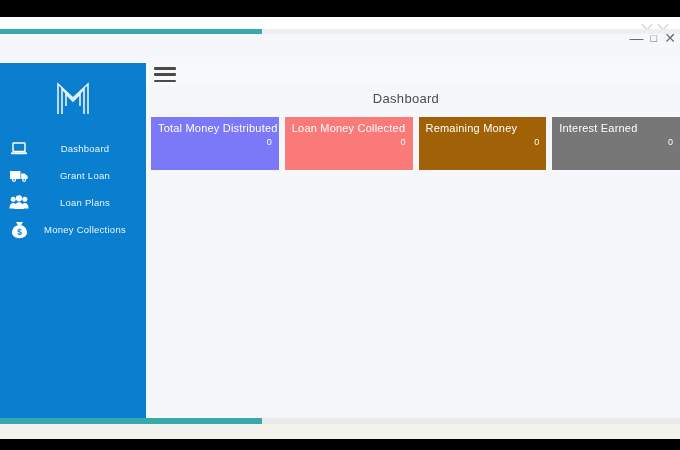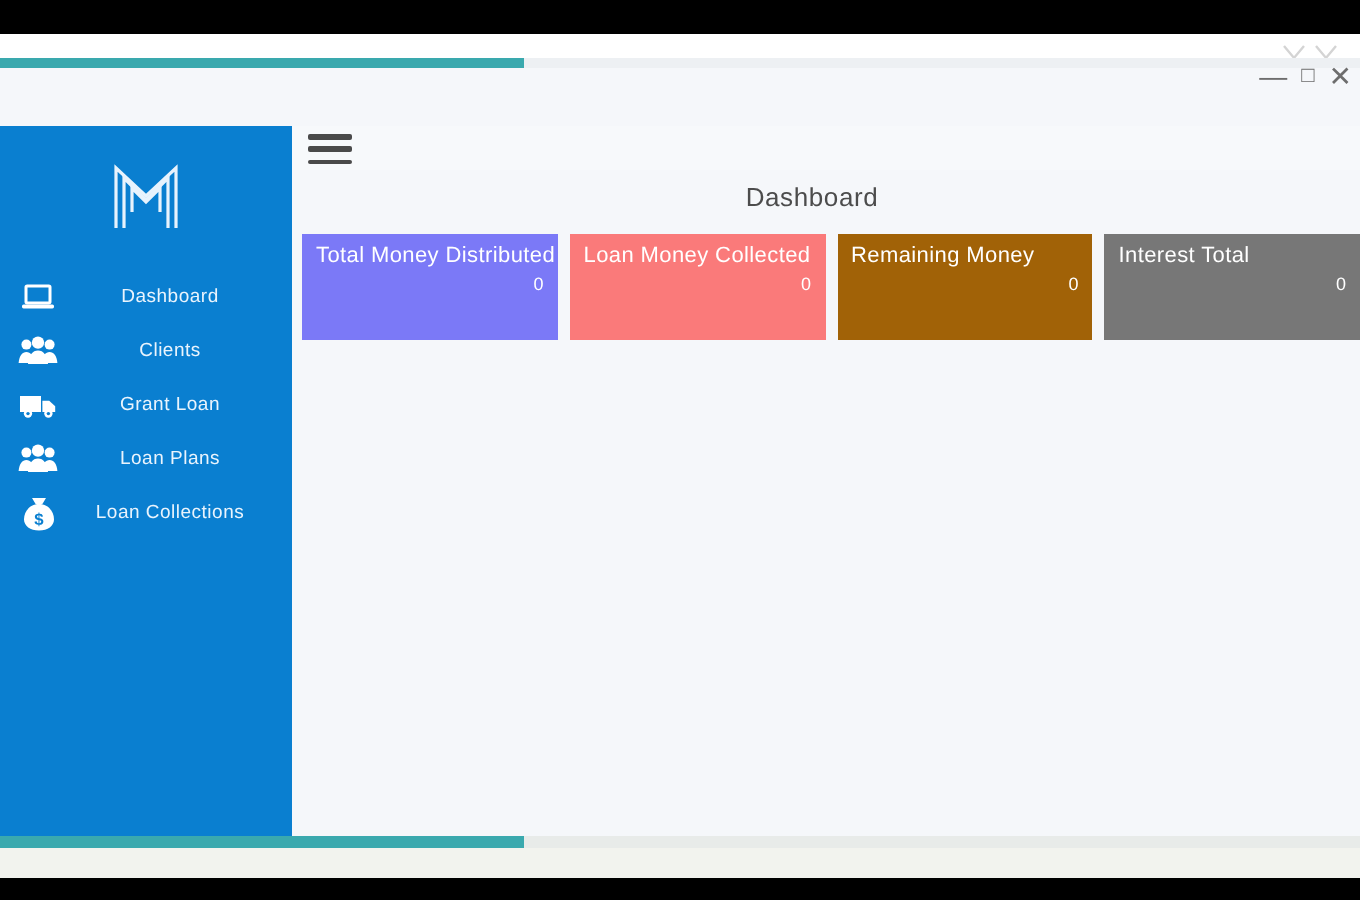--- a/index.html
+++ b/index.html
@@ -284,21 +284,21 @@
           <div class="card-title">Loan Money Collected</div>
           <div class="card-value">0</div>
         </div>
 
         <div class="card" style="background:#a16207">
           <div class="card-title">Remaining Money</div>
           <div class="card-value">0</div>
         </div>
 
         <div class="card" style="background:#777777">
-          <div class="card-title">Interest Total</div>
+          <div class="card-title">Interest Earned</div>
           <div class="card-value">0</div>
         </div>
 
       </div>
     </div>
 
     <div class="sidebar">
 
       <div class="logo-wrap">
         <svg width="44" height="44" viewBox="0 0 44 44">
@@ -315,33 +315,20 @@
         <div class="nav-item">
           <span class="nav-icon">
             <svg width="18" height="16" viewBox="0 0 18 16">
               <rect x="3" y="2" width="12" height="8.5" rx="0.6" fill="none" stroke="#ffffff" stroke-width="1.5"></rect>
               <rect x="1" y="11.3" width="16" height="1.9" rx="0.8" fill="#ffffff"></rect>
             </svg>
           </span>
           <span class="nav-label">Dashboard</span>
         </div>
 
-        <div class="nav-item">
-          <span class="nav-icon">
-            <svg width="20" height="15" viewBox="0 0 20 15">
-              <circle cx="4.2" cy="4.3" r="2.5" fill="#ffffff"></circle>
-              <circle cx="15.8" cy="4.3" r="2.5" fill="#ffffff"></circle>
-              <circle cx="10" cy="3.3" r="3.1" fill="#ffffff"></circle>
-              <path d="M0.3 13.5 C0.6 9.8 2.2 8 4.2 8 C6.2 8 7.8 9.8 8.1 13.5 Z" fill="#ffffff"></path>
-              <path d="M11.9 13.5 C12.2 9.8 13.8 8 15.8 8 C17.8 8 19.4 9.8 19.7 13.5 Z" fill="#ffffff"></path>
-              <path d="M5 14 C5.4 9.6 7.3 7.3 10 7.3 C12.7 7.3 14.6 9.6 15 14 Z" fill="#ffffff"></path>
-            </svg>
-          </span>
-          <span class="nav-label">Clients</span>
-        </div>
 
         <div class="nav-item">
           <span class="nav-icon">
             <svg width="20" height="15" viewBox="0 0 20 15">
               <path d="M1 3 H11.5 V11 H1 Z" fill="#ffffff"></path>
               <path d="M12.2 5.4 H15.6 L18.6 8.1 V11 H12.2 Z" fill="#ffffff"></path>
               <circle cx="5" cy="11.8" r="2.1" fill="#ffffff"></circle>
               <circle cx="15.2" cy="11.8" r="2.1" fill="#ffffff"></circle>
               <circle cx="5" cy="11.8" r="0.85" fill="#0a7fd0"></circle>
               <circle cx="15.2" cy="11.8" r="0.85" fill="#0a7fd0"></circle>
@@ -365,21 +352,21 @@
         </div>
 
         <div class="nav-item">
           <span class="nav-icon">
             <svg width="17" height="18" viewBox="0 0 17 18">
               <path d="M5 1 H12 L10.2 4 H6.8 Z" fill="#ffffff"></path>
               <path d="M8.5 4 C13.4 4 16 8.2 16 11.6 C16 15 12.9 17.2 8.5 17.2 C4.1 17.2 1 15 1 11.6 C1 8.2 3.6 4 8.5 4 Z" fill="#ffffff"></path>
               <text x="8.5" y="14.3" font-family="Liberation Sans, sans-serif" font-size="8.4" font-weight="bold" fill="#0a7fd0" text-anchor="middle">$</text>
             </svg>
           </span>
-          <span class="nav-label">Loan Collections</span>
+          <span class="nav-label">Money Collections</span>
         </div>
 
 
       </div>
     </div>
 
   </div>
 
   <div class="accent-top-right"></div>
   <div class="accent-top"></div>

